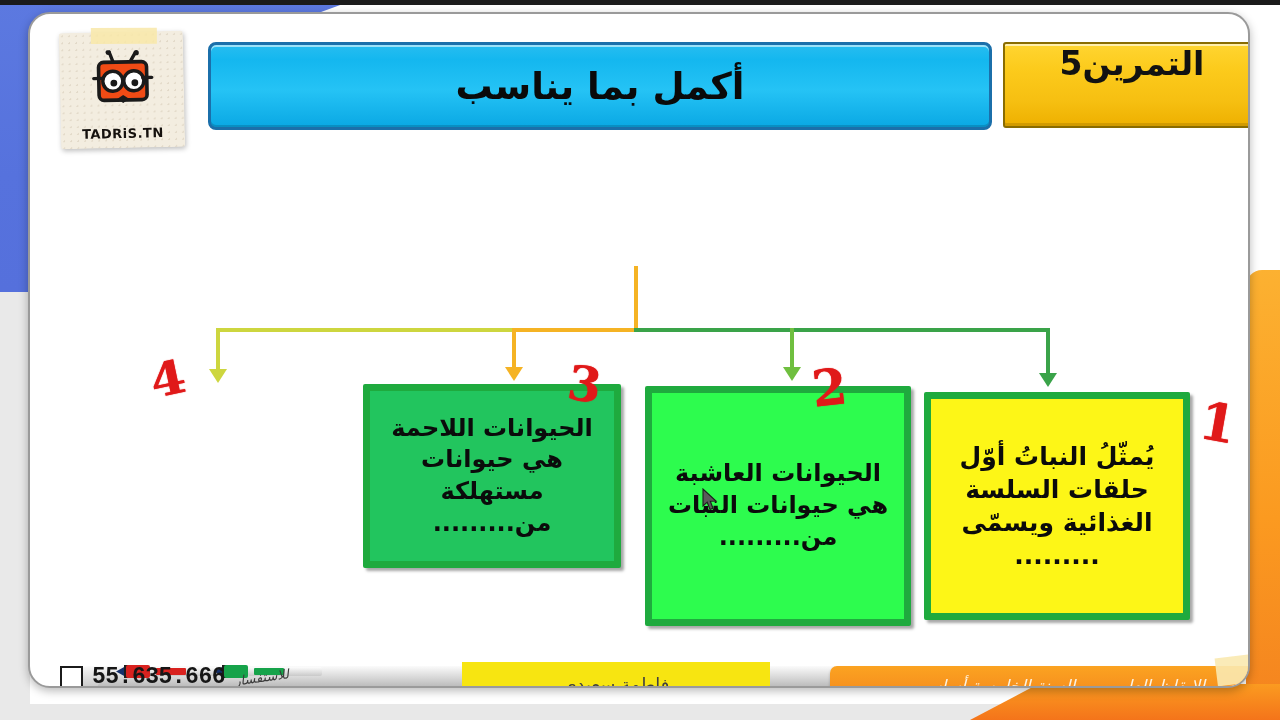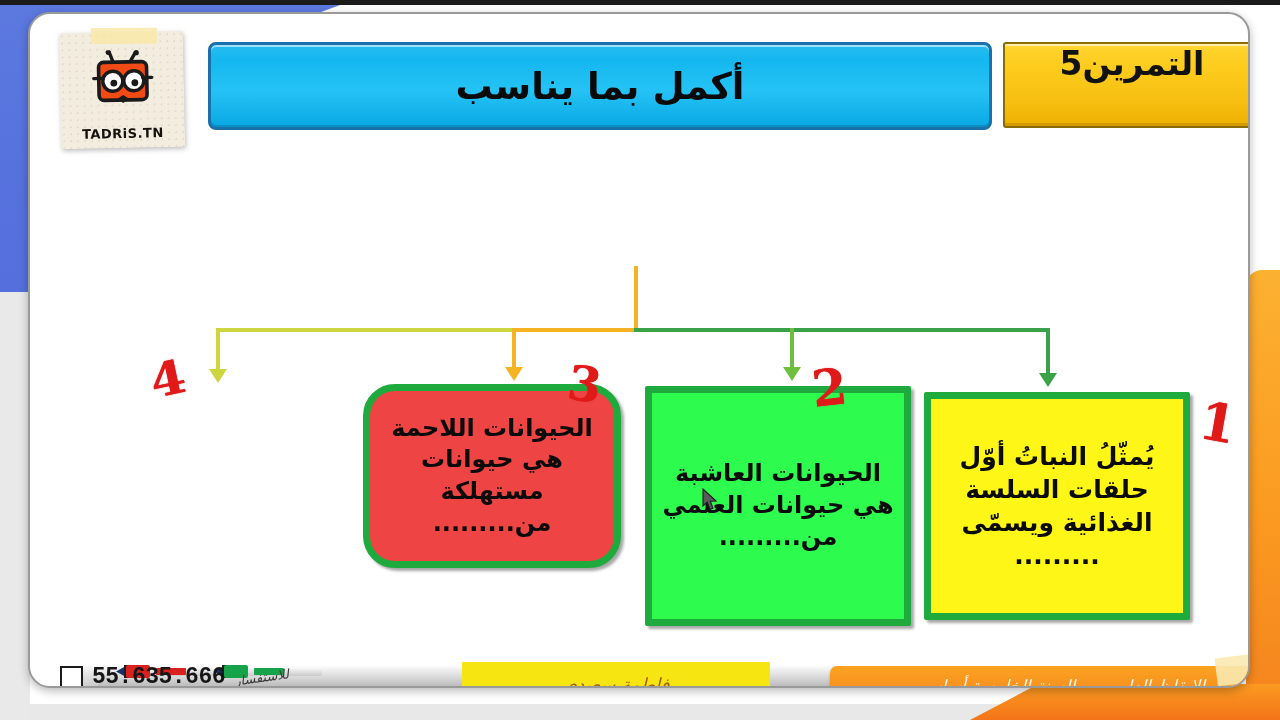--- a/index.html
+++ b/index.html
@@ -160,21 +160,21 @@
     box-shadow:3px 3px 3px rgba(0,0,0,.35);
   }
   .abox .txt{
     direction:rtl;text-align:center;color:#0b0b0b;font-weight:bold;
     line-height:1.32;
   }
   #box4{left:40px;top:370px;width:278px;height:268px;
         background:#2dfc4e;border-color:#1faa3e;}
   #box4 .txt{font-size:24px;}
   #box3{left:333px;top:370px;width:258px;height:184px;
-        background:#ef4444;border-color:#1faa3e;border-radius:32px;}
+        background:#22c55e;border-color:#1faa3e;}
   #box3 .txt{font-size:24px;}
   #box2{left:615px;top:372px;width:266px;height:240px;
         background:#2dfc4e;border-color:#1faa3e;}
   #box2 .txt{font-size:24px;}
   #box1{left:894px;top:378px;width:266px;height:228px;
         background:#fdf617;border-color:#1faa3e;}
   #box1 .txt{font-size:25px;}
 
   
   .red-mark{
@@ -199,21 +199,21 @@
   .phone-num{font-size:23px;font-weight:bold;color:#161616;
     font-family:Liberation Mono, monospace;letter-spacing:-.5px;}
   .phone-note{font-size:13px;color:#3a3a3a;direction:rtl;
     font-family:"DejaVu Sans",sans-serif;transform:rotate(-8deg) ;
     font-style:italic;}
 
   .author-bar{
     position:absolute;left:432px;top:648px;width:308px;height:44px;
     background:#f7e511;display:flex;align-items:center;justify-content:center;z-index:22;
   }
-  .author-bar span{font-size:18px;color:#a16207;direction:rtl;font-style:italic;}
+  .author-bar span{font-size:18px;color:#404040;direction:rtl;}
 
   .subject-bar{
     position:absolute;left:800px;top:652px;width:458px;height:40px;
     background:linear-gradient(180deg,#fba321 0%,#f7911e 55%,#f47a1c 100%);
     border-radius:7px;display:flex;align-items:center;justify-content:center;z-index:22;
     box-shadow:0 2px 3px rgba(0,0,0,.2);
   }
   .subject-bar span{font-size:17px;color:#fdf3e2;direction:rtl;font-style:italic;}
   .subject-tape{
     position:absolute;left:1186px;top:640px;width:74px;height:28px;
@@ -276,21 +276,21 @@
     <div class="conn v-b4"></div>
     <div class="arrow a1"></div>
     <div class="arrow a2"></div>
     <div class="arrow a3"></div>
     <div class="arrow a4"></div>
 
     <div class="abox" id="box3">
       <div class="txt">الحيوانات اللاحمة هي حيوانات مستهلكة من.........</div>
     </div>
     <div class="abox" id="box2">
-      <div class="txt">الحيوانات العاشبة هي حيوانات العلمي من.........</div>
+      <div class="txt">الحيوانات العاشبة هي حيوانات النبات من.........</div>
     </div>
     <div class="abox" id="box1">
       <div class="txt">يُمثّلُ النباتُ أوّل حلقات السلسة الغذائية ويسمّى .........</div>
     </div>
 
     <div class="red-mark" id="rm4">4</div>
     <div class="red-mark" id="rm3">3</div>
     <div class="red-mark" id="rm2">2</div>
     <div class="red-mark" id="rm1">1</div>
 

